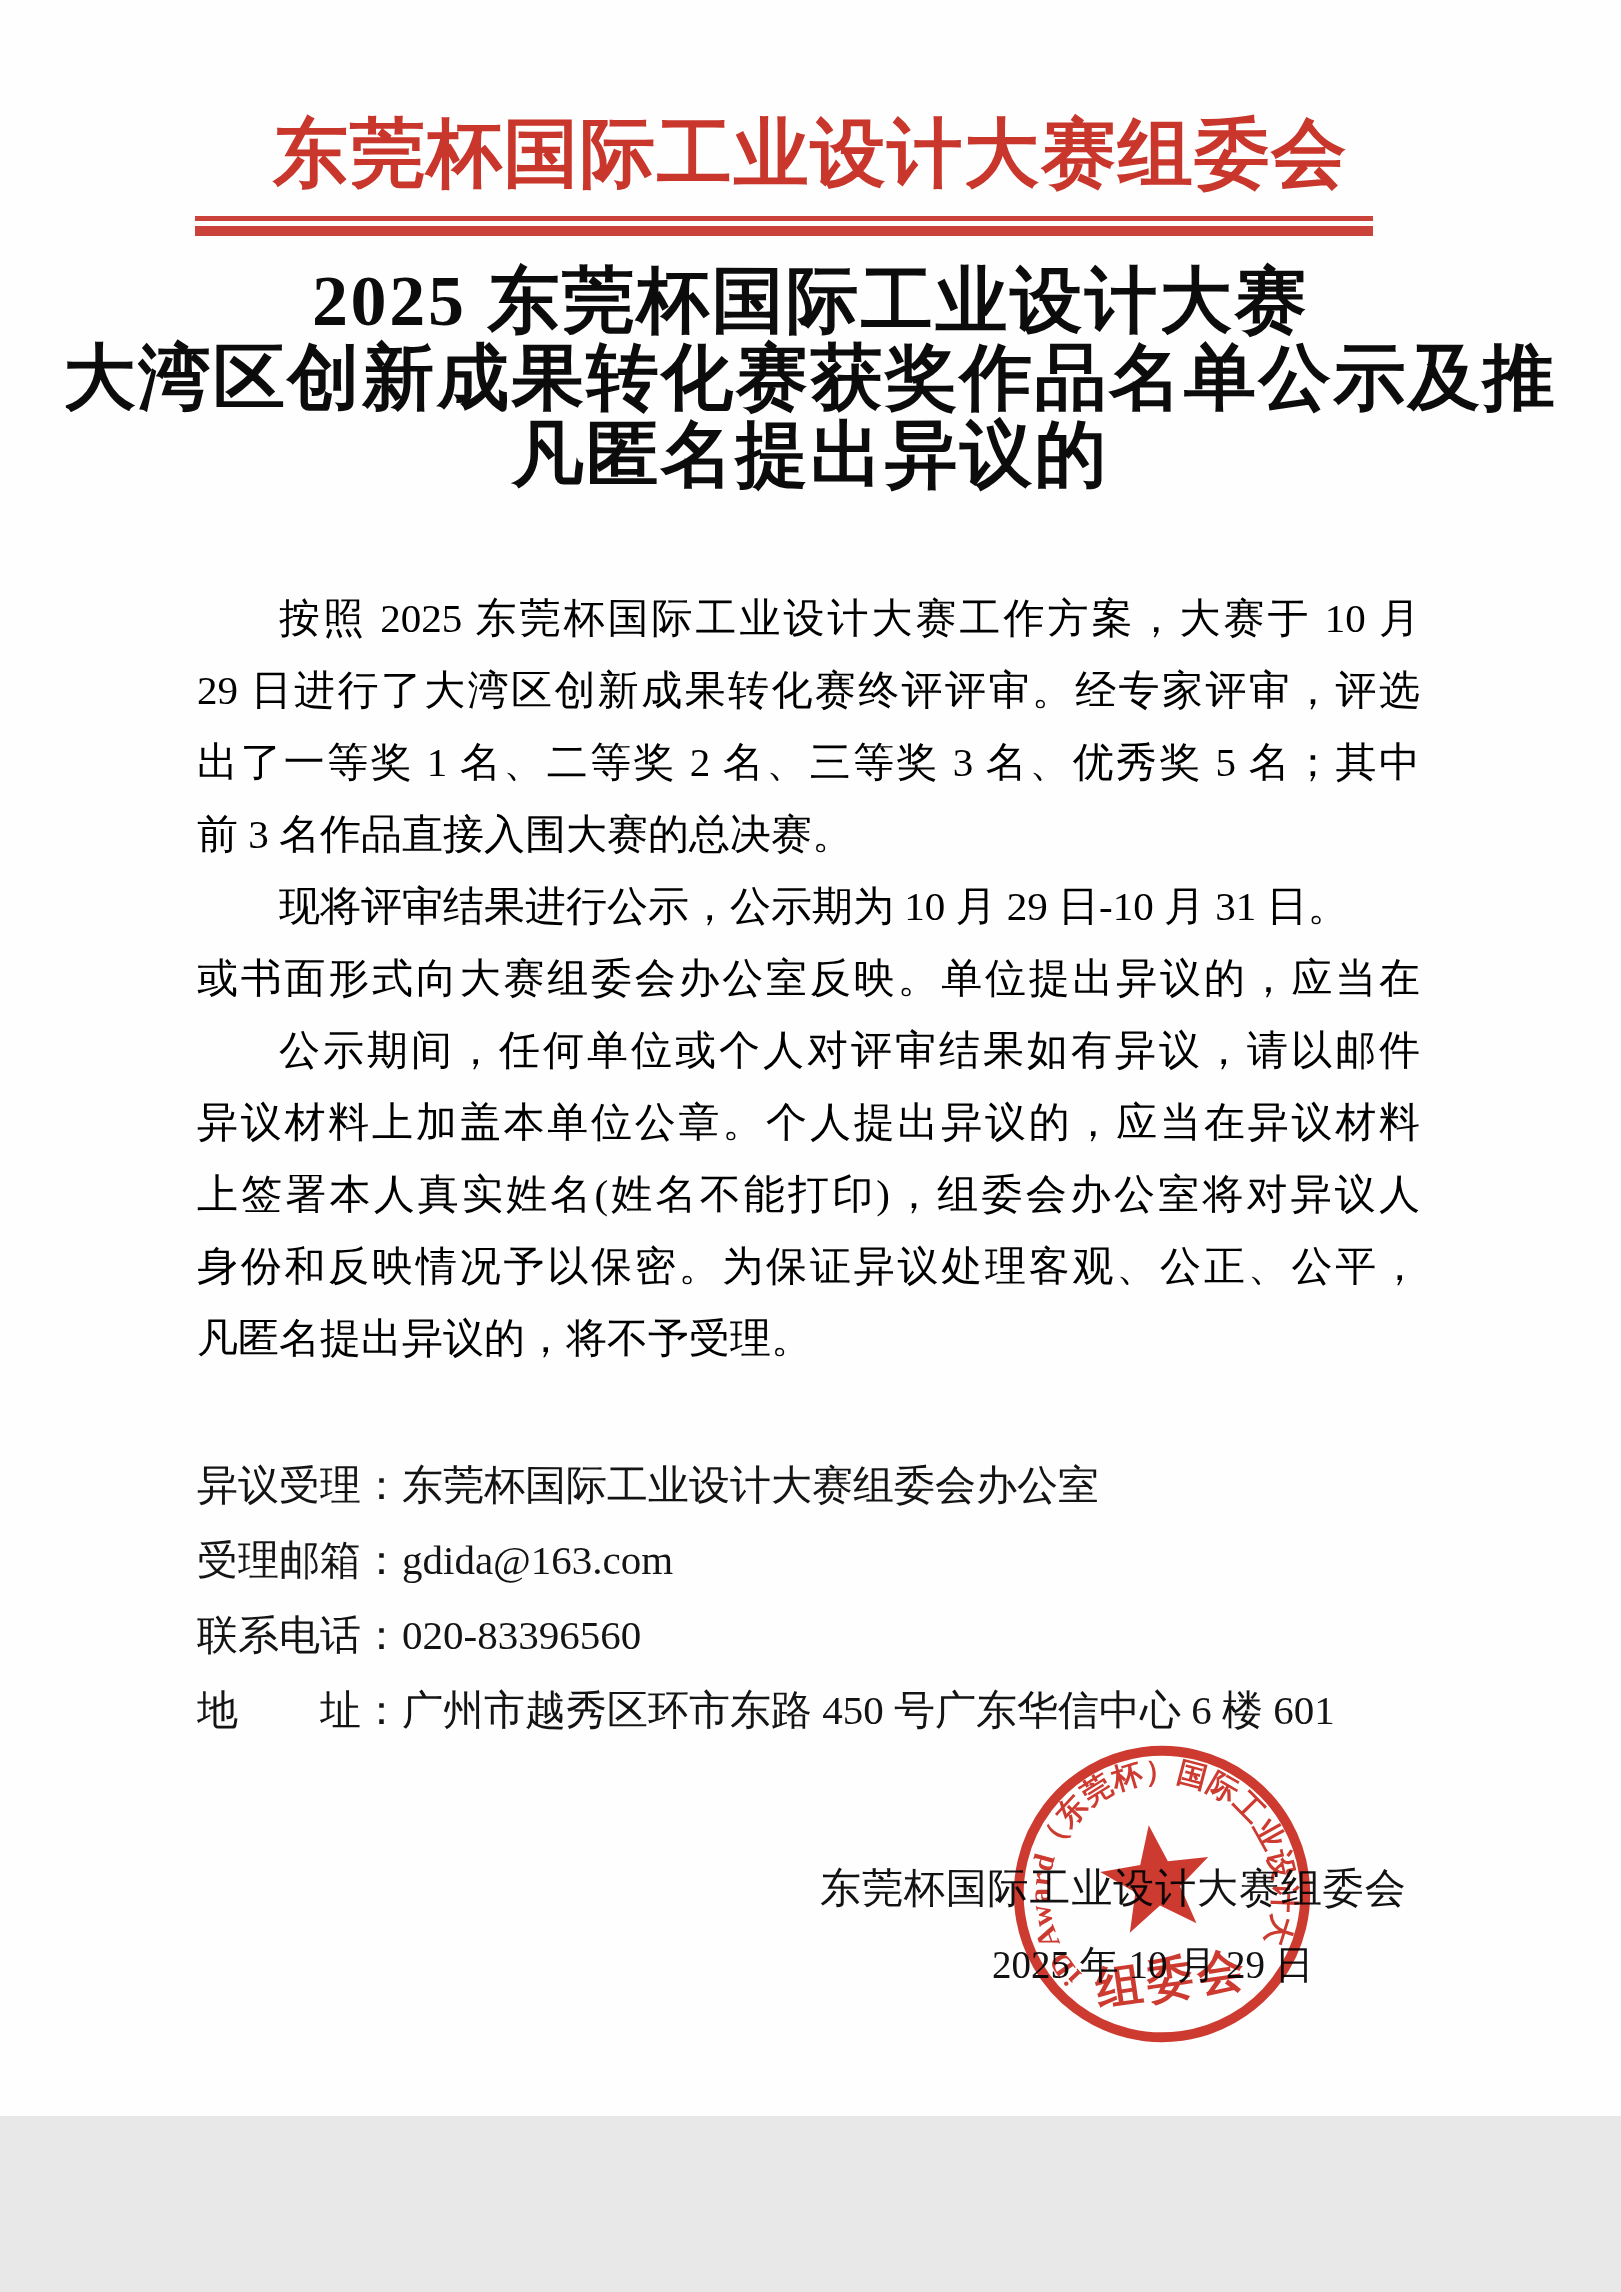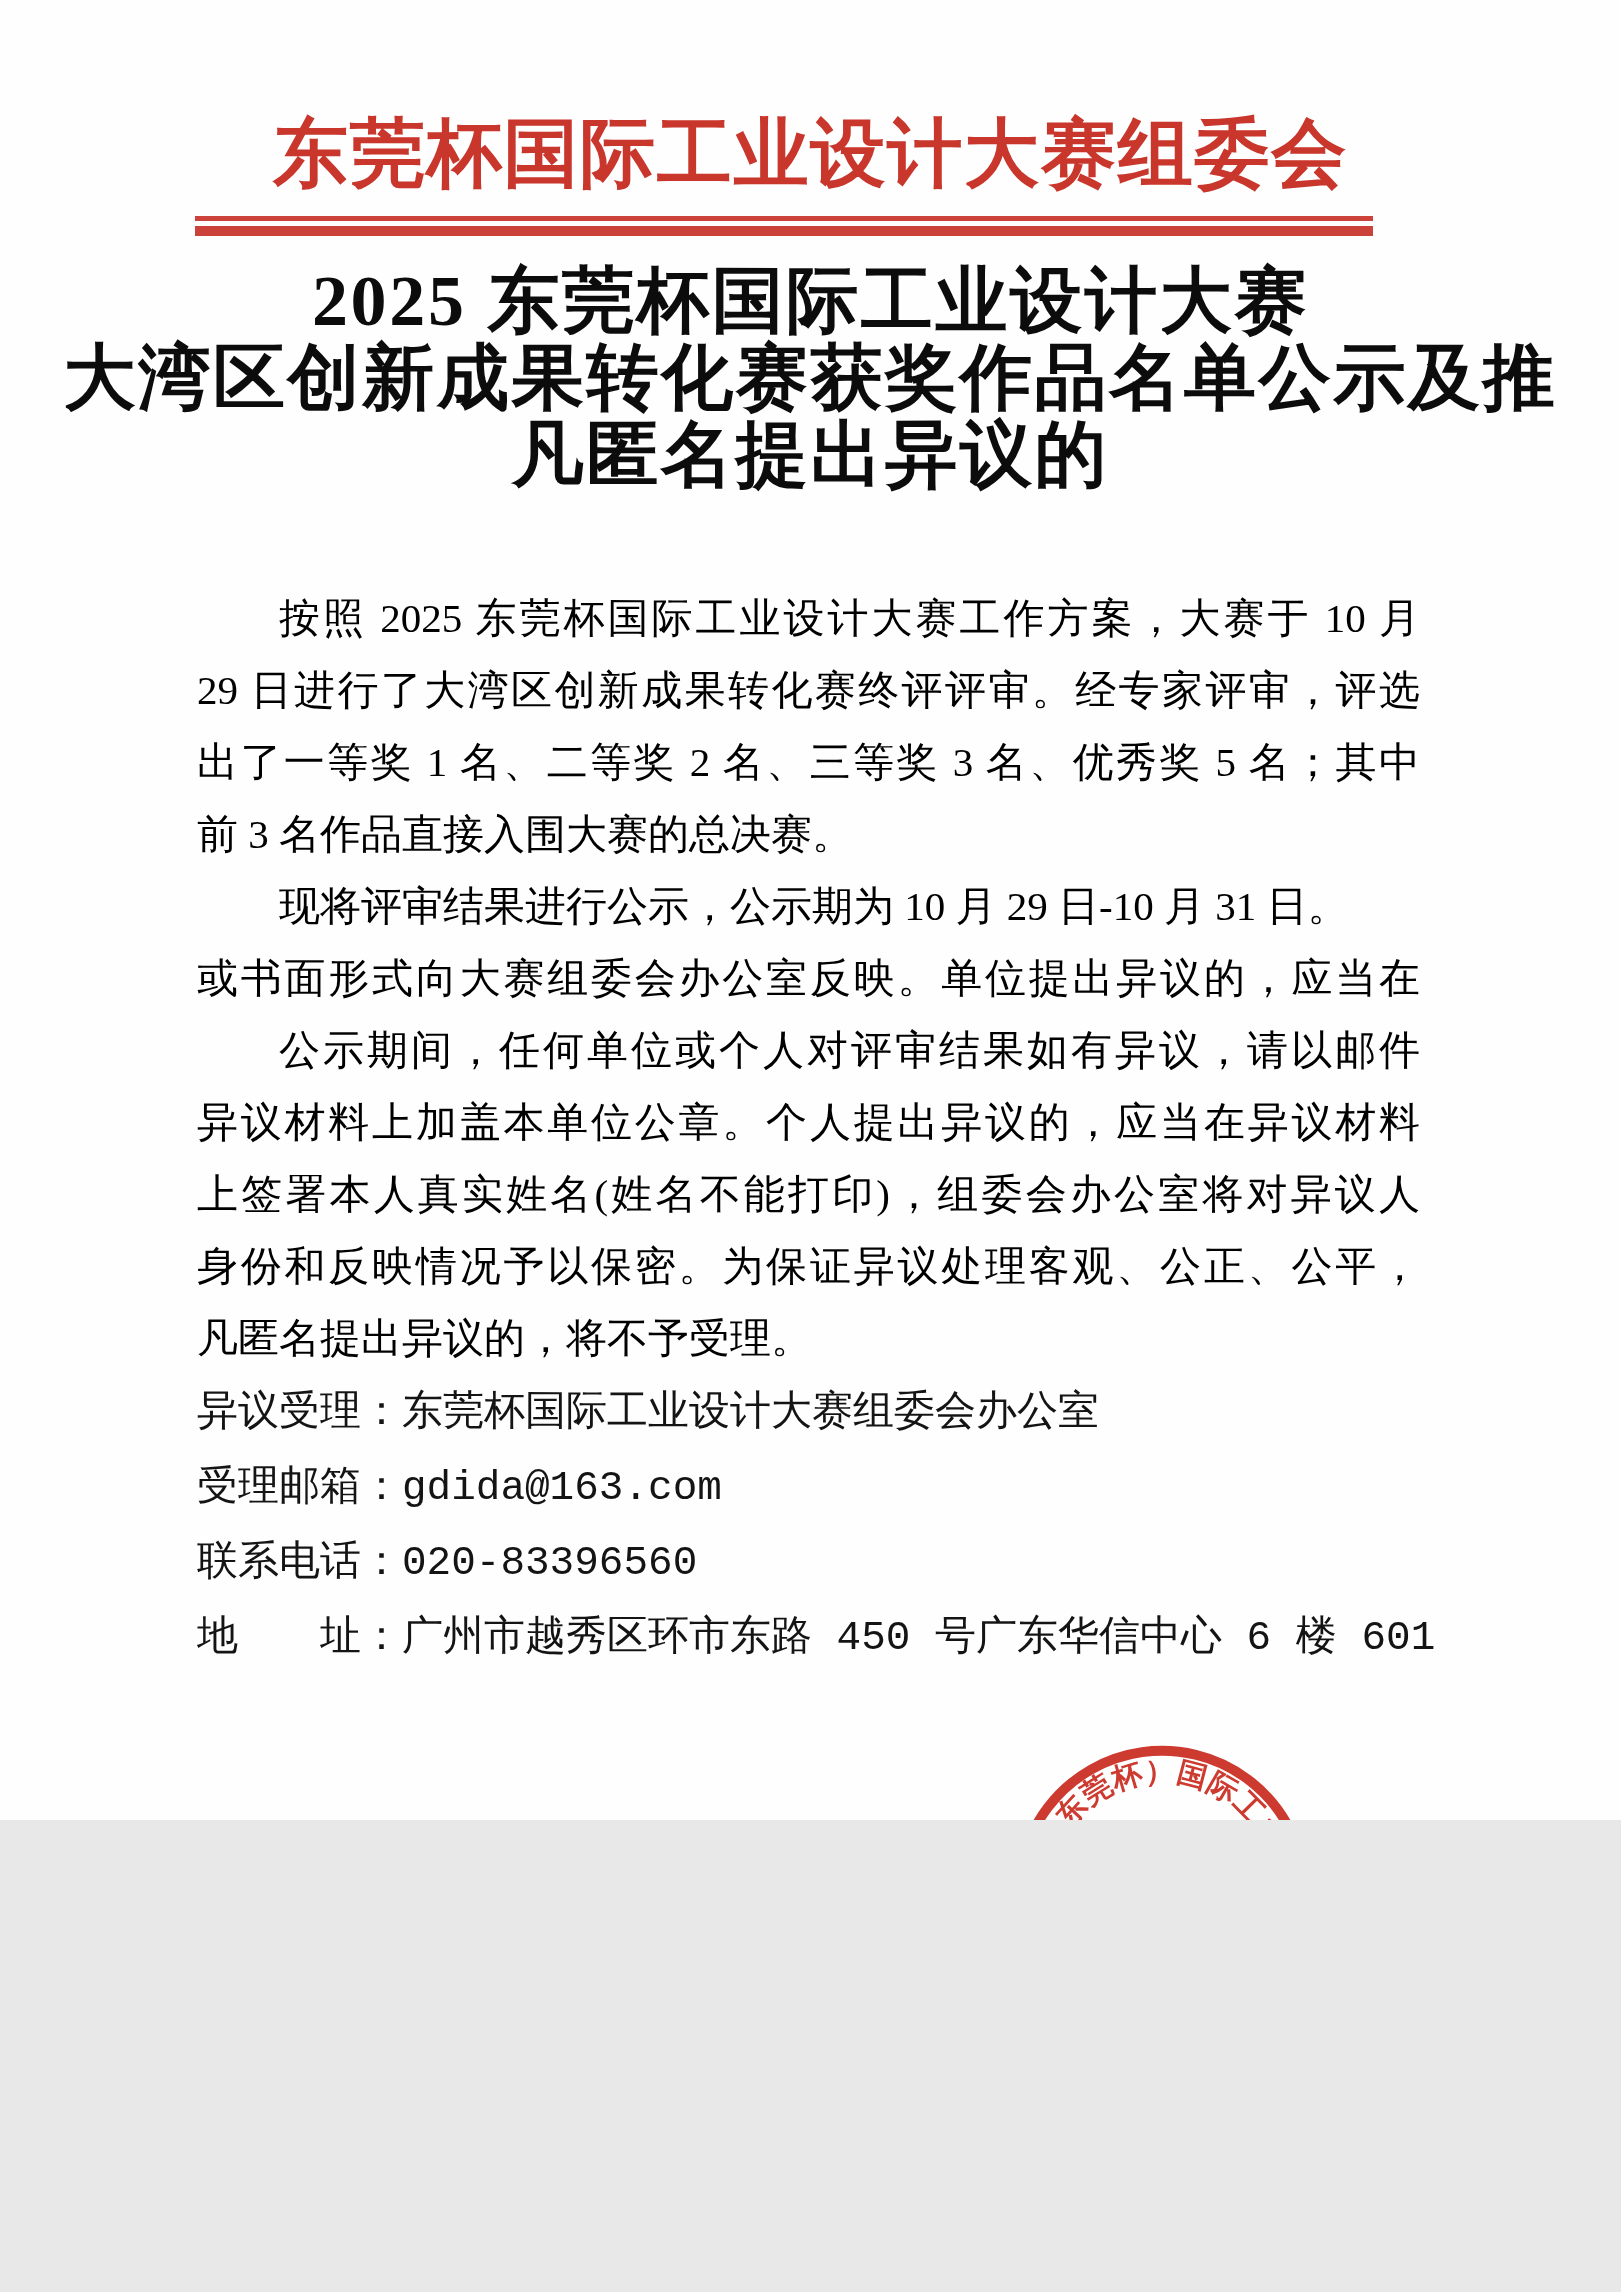--- a/index.html
+++ b/index.html
@@ -1,18 +1,18 @@
 <!DOCTYPE html>
 <html style="font-size:14.3px"><head>
 <meta charset="utf-8">
 <style>
   html,body { margin:0; padding:0; background:#e8e8e8; }
   .page {
     position:relative;
-    width:1621px; height:1820px;
+    width:1621px; height:2116px;
     margin:0 auto;
     background:#fefefe;
     overflow:hidden;
     font-family:"Liberation Serif","DejaVu Serif",serif;
     color:#161616;
   }
   .letterhead {
     position:absolute; top:104px; left:0; width:100%;
     text-align:center;
     font-size:75px; font-weight:bold;
@@ -31,25 +31,24 @@
   }
   .body-block {
     position:absolute; top:582px; left:197px; width:1223px;
     font-size:41px; line-height:72px;
     color:#000000;
   }
   .body-line { height:72px; }
   .body-line.justify { text-align:justify; text-align-last:justify; overflow:hidden; }
   .body-line.indent  { text-indent:82px; }
   .contact-block {
-    position:absolute; top:1376px; left:197px; width:1272px;
+    position:absolute; top:1448px; left:197px; width:1272px;
     font-size:41px; line-height:75px;
     color:#141414;
     white-space:nowrap;
-    font-family:Liberation Mono, monospace;
   }
   .sig-org  { position:absolute; left:820px;  top:1861px; font-size:41px; letter-spacing:0.9px; white-space:nowrap; color:#121212; }
   .sig-date { position:absolute; left:992px; top:1938px; font-size:39px; white-space:nowrap; color:#121212; }
   .stamp-svg {
     position:absolute; left:1008px; top:1740px;
     width:308px; height:308px;
     mix-blend-mode:multiply;
     opacity:0.93;
   }
   .stamp-svg text { font-family:"Liberation Serif","DejaVu Serif",serif; }

